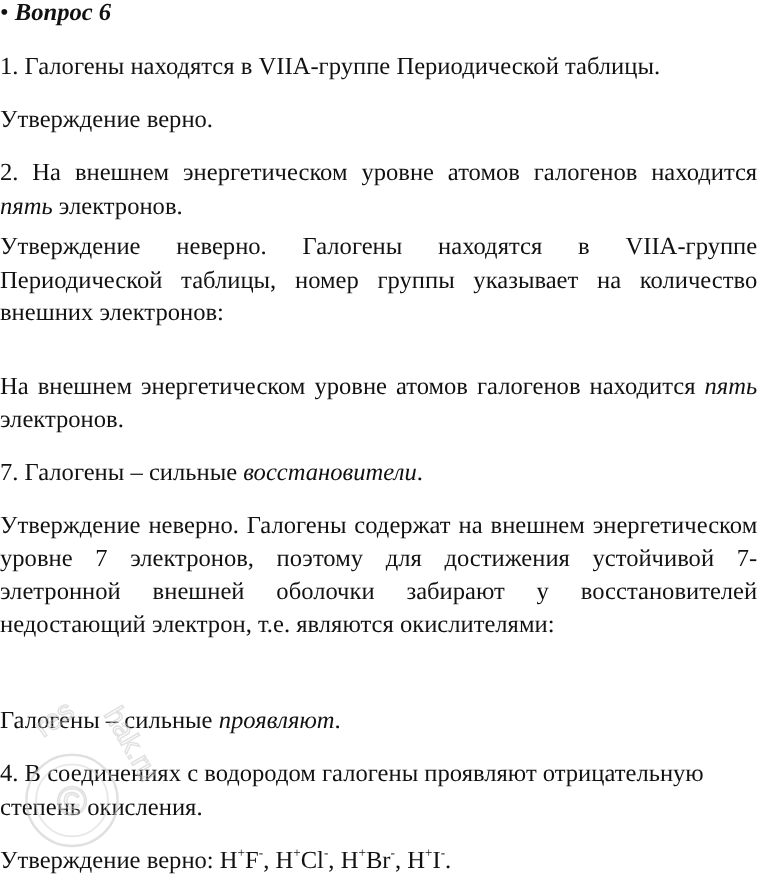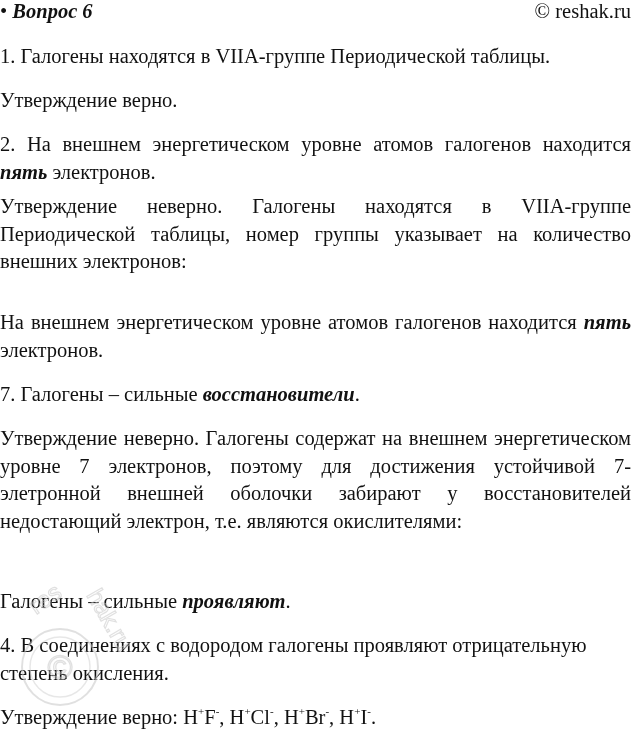--- a/index.html
+++ b/index.html
@@ -14,33 +14,32 @@
     position: absolute; left: 0; top: 0; width: 633px; height: 26px;
     display: flex; justify-content: space-between; align-items: flex-start;
   }
   .header .title { font-weight: bold; font-style: italic; line-height: 22px; }
   .header .bullet { font-weight: normal; font-style: normal; }
   .header .copy { line-height: 22px; padding-right: 2px; }
   .para {
     position: absolute; left: 0; width: 631px; margin: 0;
     text-align: justify; text-align-last: left;
   }
-  .bi { font-weight: bold; font-style: italic; }
+  .bi { font-weight: normal; font-style: italic; }
   sup { font-size: 11px; line-height: 0; position: relative; top: -1px; vertical-align: super; }
   .watermark {
     position: absolute; left: 18px; top: 575px; width: 140px; height: 140px;
     pointer-events: none; opacity: 0.55;
   }
 </style>
 </head>
 <body>
 
 <div class="header">
   <span class="title"><span class="bullet">•</span> <span>Вопрос 6</span></span>
-  <span class="copy">© reshak.ru</span>
 </div>
 
 <p class="para" style="top:43px">1. Галогены находятся в VIIA-группе Периодической таблицы.</p>
 <p class="para" style="top:87px">Утверждение верно.</p>
 
 <p class="para" style="top:131px"><span>2. На внешнем энергетическом уровне атомов галогенов находится </span><span class="bi">пять</span><span> электронов.</span></p>
 <p class="para" style="top:193px">Утверждение неверно. Галогены находятся в VIIA-группе Периодической таблицы, номер группы указывает на количество внешних электронов:</p>
 <p class="para" style="top:309px"><span>На внешнем энергетическом уровне атомов галогенов находится </span><span class="bi">пять</span><span> электронов.</span></p>
 
 <p class="para" style="top:381px"><span>7. Галогены – сильные </span><span class="bi">восстановители</span><span>.</span></p>

